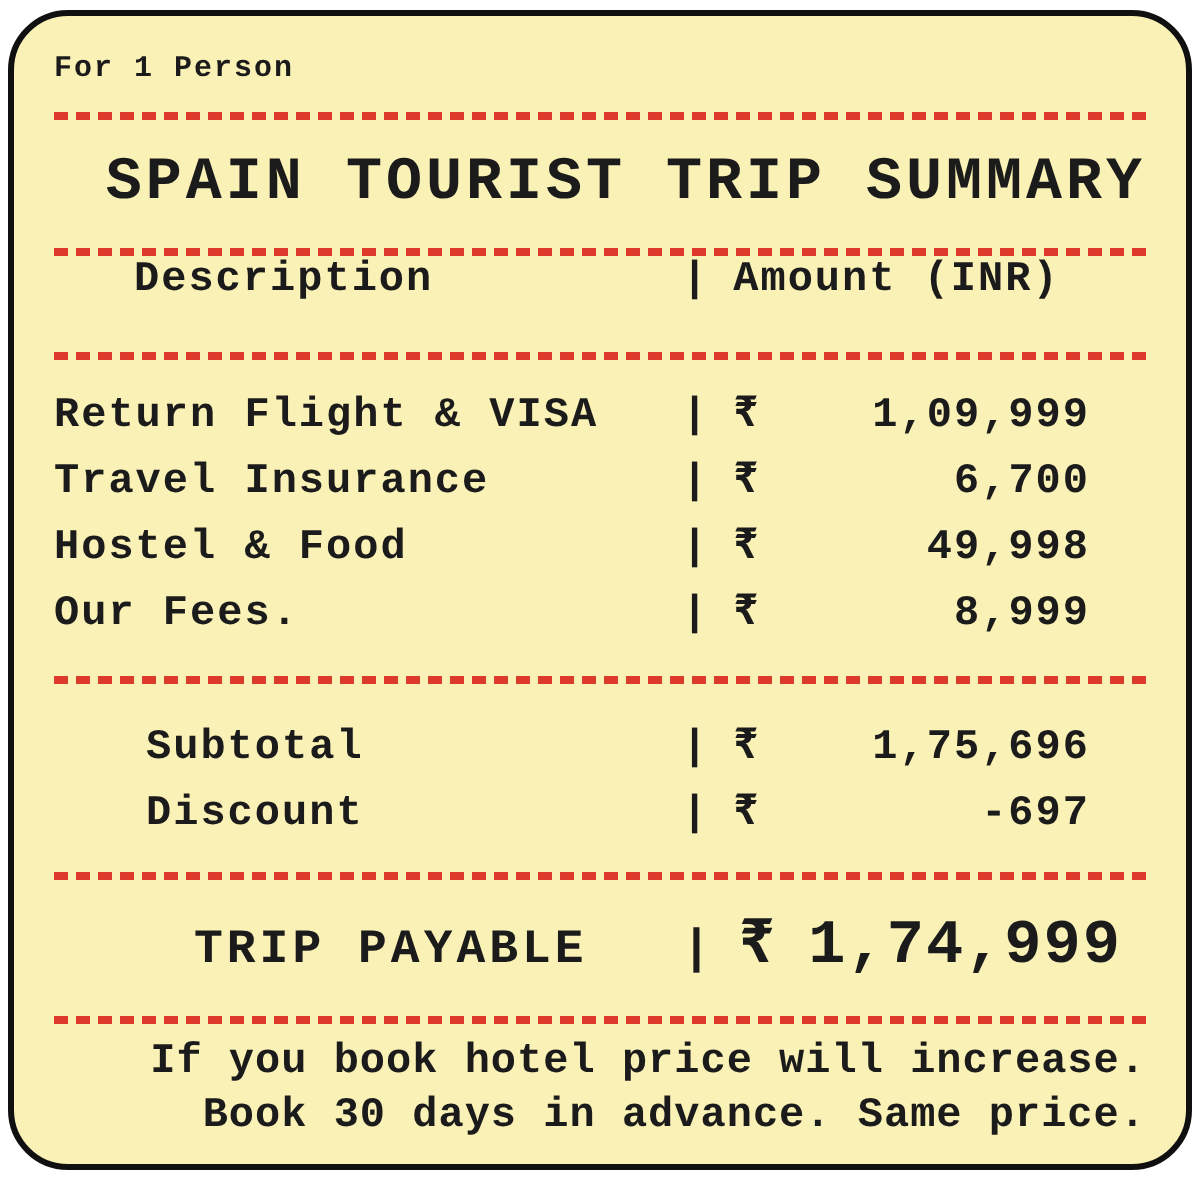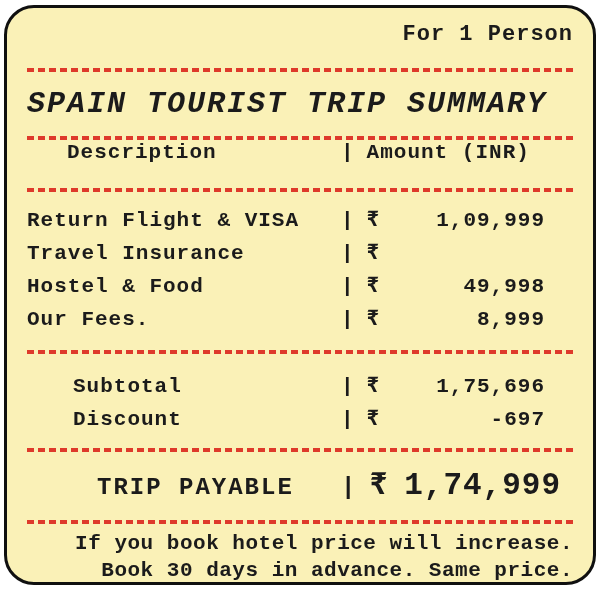--- a/index.html
+++ b/index.html
@@ -24,36 +24,35 @@
     border:3.5px solid var(--border);
     border-radius:30px;
     padding:8px 20px 0 20px;
     overflow:hidden;
   }
   .sep{
     height:4px;
     background-image:repeating-linear-gradient(90deg,var(--separator-red) 0 7px,transparent 7px 11px);
   }
   .note{
-    text-align:right;
-    font-size:22px;
+    text-align:left;
+    font-size:15px;
     line-height:26px;
     letter-spacing:1px;
     margin-top:6px;
-    margin-bottom:20px;
+    margin-bottom:8px;
   }
   .title{
-    text-align:left;
+    text-align:right;
     font-size:30px;
     line-height:40px;
     letter-spacing:2px;
     margin-top:12px;
     margin-bottom:12px;
     white-space:nowrap;
-    font-style:italic;
   }
   .trow{
     display:flex;
     align-items:baseline;
     font-size:21px;
     line-height:33px;
     letter-spacing:1px;
     white-space:nowrap;
   }
   .trow .cell-desc{flex:0 0 314px;overflow:hidden;}
@@ -114,20 +113,21 @@
     <div class="trow">
       <span class="cell-desc">Return Flight &amp; VISA</span>
       <span class="cell-pipe">|</span>
       <span class="cell-rupee">₹</span>
       <span class="cell-amount">1,09,999</span>
     </div>
     <div class="trow">
       <span class="cell-desc">Travel Insurance</span>
       <span class="cell-pipe">|</span>
       <span class="cell-rupee">₹</span>
+      <span class="cell-amount">6,700</span>
     </div>
     <div class="trow">
       <span class="cell-desc">Hostel &amp; Food</span>
       <span class="cell-pipe">|</span>
       <span class="cell-rupee">₹</span>
       <span class="cell-amount">49,998</span>
     </div>
     <div class="trow">
       <span class="cell-desc">Our Fees.</span>
       <span class="cell-pipe">|</span>

